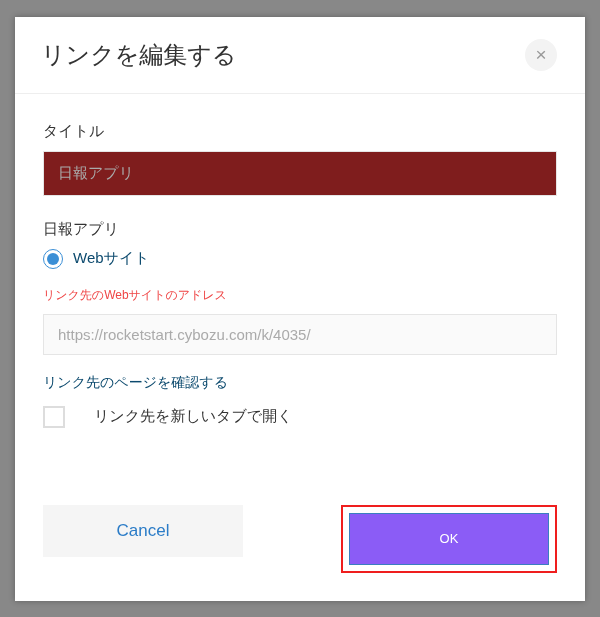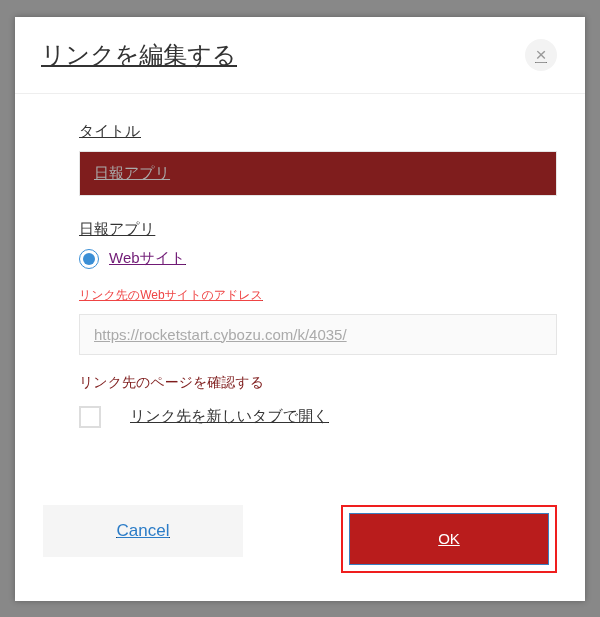--- a/index.html
+++ b/index.html
@@ -1,15 +1,15 @@
 <!DOCTYPE html>
 <html><head>
   <meta charset="utf-8">
   <style>
-    * { box-sizing: border-box; margin: 0; padding: 0; text-decoration: underline; }
+    * { box-sizing: border-box; margin: 0; padding: 0; }
     body {
       font-family: -apple-system, BlinkMacSystemFont, "Hiragino Sans", "Hiragino Kaku Gothic ProN", Meiryo, sans-serif;
       background: #888;
       width: 600px;
       height: 617px;
       display:flex; align-items:center; justify-content:center;
     }
     .dialog {
       background: #fff;
       width: 570px;
@@ -29,21 +29,20 @@
     }
     .close-btn {
       width:32px; height:32px; border-radius:50%;
       background:#f3f3f3; border:none;
       display:flex; align-items:center; justify-content:center;
       cursor:pointer; color:#999; font-size:19px;
     }
     .dialog-body {
       padding: 28px 28px 20px 28px;
       flex:1;
-      margin-left:36px;
     }
     .field-label {
       font-size: 15px; color:#333; margin-bottom:10px; display:block;
     }
     .text-input {
       width:100%; border:1px solid #e5e5e5; background:#7f1d1d;
       padding: 13px 14px; font-size:15px; color:#aaa;
       margin-bottom: 24px;
     }
     .radio-row {
@@ -57,29 +56,29 @@
       border: 1.5px solid #ccc; background:#fff; position:relative;
       display:inline-block;
     }
     .radio-circle.checked {
       border-color:#3b8fd6;
     }
     .radio-circle.checked::after {
       content:""; position:absolute; top:3px; left:3px; right:3px; bottom:3px;
       background:#3b8fd6; border-radius:50%;
     }
-    .radio-label { font-size:15px; color:#701a75; }
+    .radio-label { font-size:15px; color:#0c4a6e; }
     .sub-label { font-size:12px; color:#ef4444; margin-bottom:10px; }
     .url-input {
       width:100%; border:1px solid #e5e5e5; background:#fafafa;
       padding: 11px 14px; font-size:15px; color:#aaa;
       margin-bottom: 18px;
     }
     .link-check {
-      color:#7f1d1d; font-size:14px; text-decoration:none;
+      color:#0c4a6e; font-size:14px; text-decoration:none;
       display:inline-block; margin-bottom:14px; cursor:pointer;
     }
     .checkbox-row {
       display:flex; align-items:center; gap:29px;
     }
     .checkbox {
       width:22px; height:22px; border:2px solid #ddd; background:#fff;
       cursor:pointer;
     }
     .checkbox-label { font-size:15px; color:#333; }
@@ -92,22 +91,22 @@
       font-size:17px; border:none; cursor:pointer;
       display:flex; align-items:center; justify-content:center;
     }
     .btn-cancel {
       background:#f5f5f5; color:#2b7cc7;
     }
     .btn-ok-wrap {
       border:2px solid #ef1e1e; padding:6px;
     }
     .btn-ok {
-      background:#b91c1c; color:#fff; min-width:200px; height:52px;
-      font-size:15px; border:1px solid #3a7fc0; cursor:pointer;
+      background:#8b5cf6; color:#fff; min-width:200px; height:52px;
+      font-size:13px; border:1px solid #3a7fc0; cursor:pointer;
       display:flex; align-items:center; justify-content:center;
     }
   </style>
 </head>
 <body>
 
 <div class="dialog">
 
   <div class="dialog-header">
     <h1 class="dialog-title">リンクを編集する</h1>

